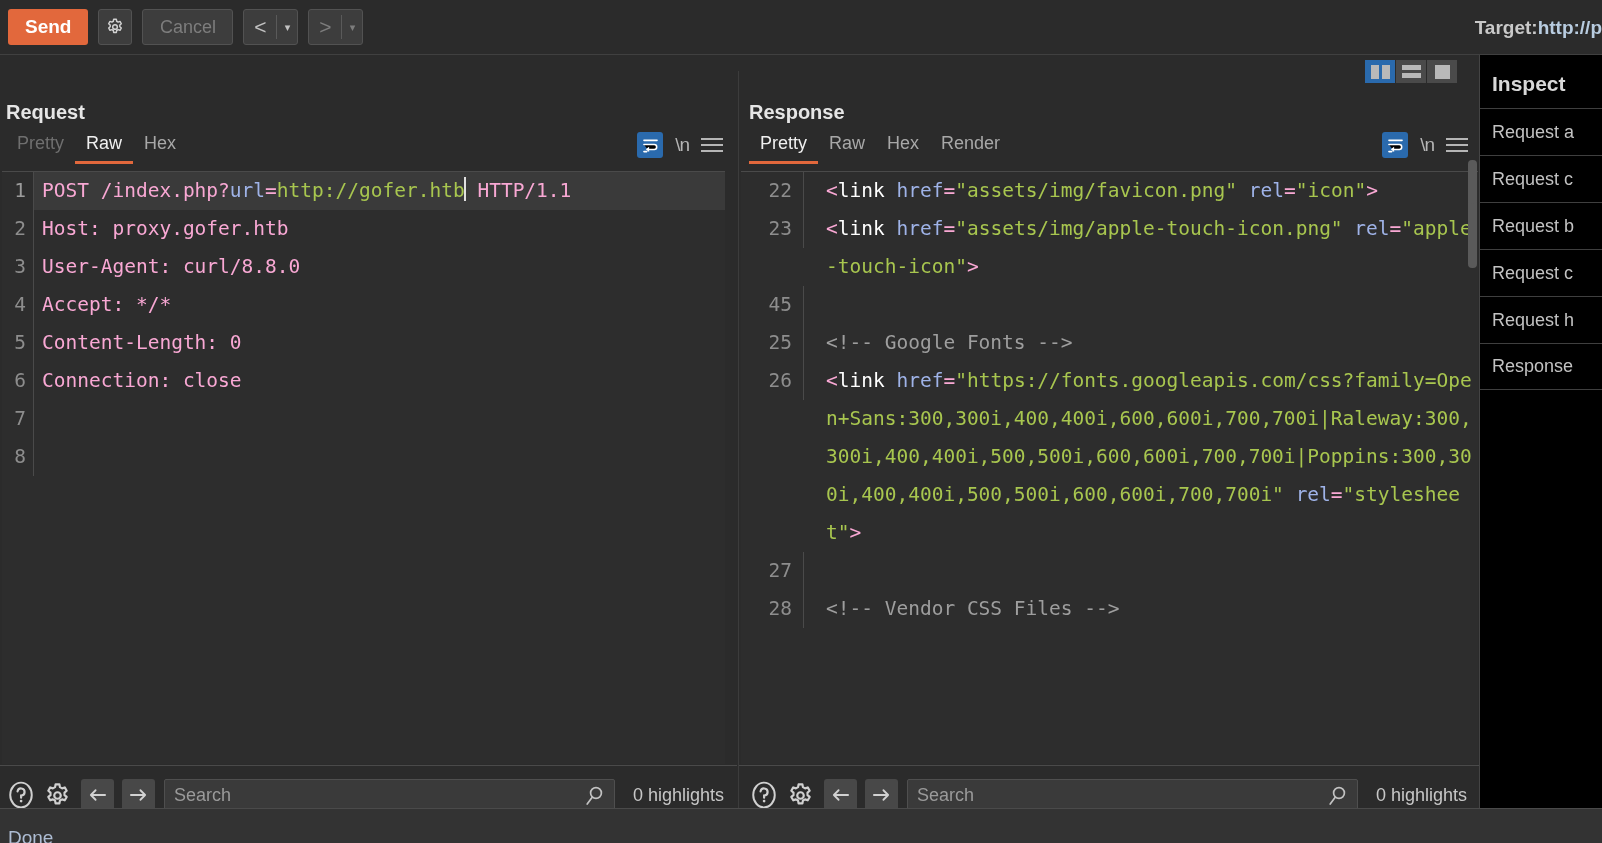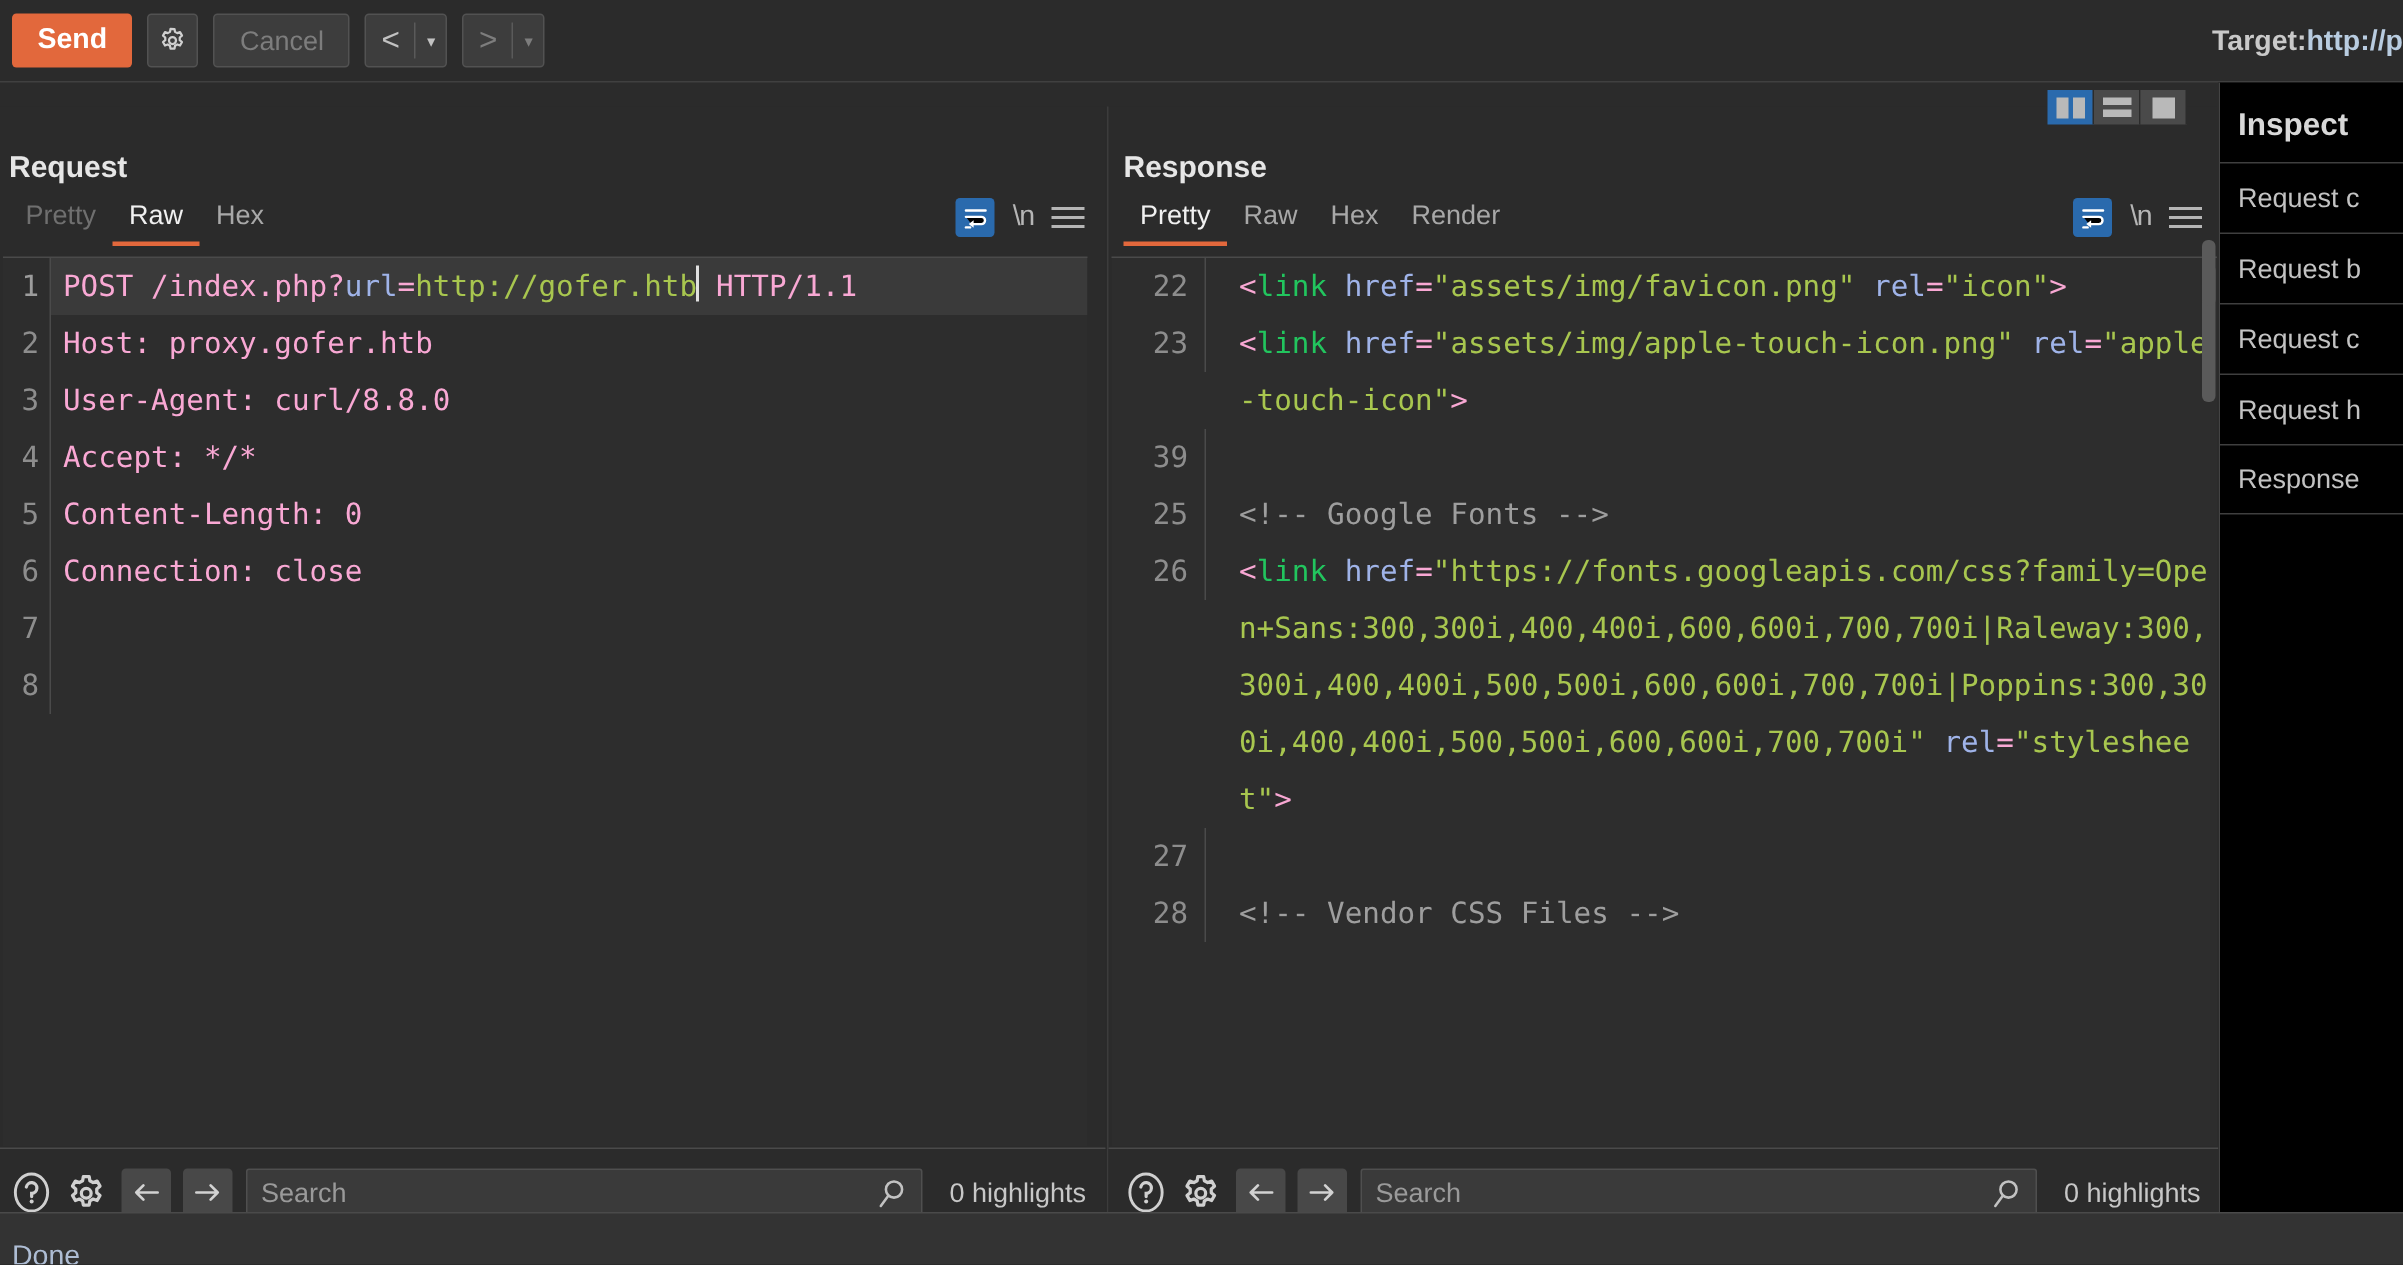--- a/index.html
+++ b/index.html
@@ -130,21 +130,21 @@
   #request-pane .ln { width: 32px; }
   #response-pane .ln { width: 63px; padding-right: 11px; }
   .code { padding-left: 8px; white-space: pre-wrap; word-break: break-all; color: #d4d4d4; flex: 1 1 auto; }
   #response-pane .code { padding-left: 22px; }
   .ed-row.hl .code { background: #3a3a3a; }
   .ed-row.hl .ln { color: #9c9c9c; }
 
   .c-def  { color: #f9a8d4; }
   .c-attr { color: #9fb3e8; }
   .c-val  { color: #a8c64f; }
-  .c-tag  { color: #22c55e; margin-top: 38px; }
+  .c-tag  { color: #ffffff; margin-top: 38px; }
   .c-com  { color: #9e9e9e; }
   .caret { display: inline-block; width: 2px; height: 24px; background: #e0e0e0;
            vertical-align: -4px; margin-left: -1px; }
 
   
   .vscroll { position: absolute; right: 1px; top: 4px; width: 9px; height: 92px;
              background: #5a5a5a; border-radius: 4px; cursor: pointer; }
 
   
   .searchbar {
@@ -398,21 +398,21 @@
     <div class="ed-rows" id="response-rows">
         <div class="ed-row">
           <span class="ln">22</span>
           <span class="code"><span class="c-def">&lt;</span><span class="c-tag">link</span><span class="c-def"> </span><span class="c-attr">href</span><span class="c-def">=</span><span class="c-val">"assets/img/favicon.png"</span><span class="c-def"> </span><span class="c-attr">rel</span><span class="c-def">=</span><span class="c-val">"icon"</span><span class="c-def">&gt;</span></span>
         </div>
         <div class="ed-row">
           <span class="ln">23</span>
           <span class="code"><span class="c-def">&lt;</span><span class="c-tag">link</span><span class="c-def"> </span><span class="c-attr">href</span><span class="c-def">=</span><span class="c-val">"assets/img/apple-touch-icon.png"</span><span class="c-def"> </span><span class="c-attr">rel</span><span class="c-def">=</span><span class="c-val">"apple-touch-icon"</span><span class="c-def">&gt;</span></span>
         </div>
         <div class="ed-row">
-          <span class="ln">39</span>
+          <span class="ln">45</span>
           <span class="code"><span class="c-def"></span>&nbsp;</span>
         </div>
         <div class="ed-row">
           <span class="ln">25</span>
           <span class="code"><span class="c-com">&lt;!-- Google Fonts --&gt;</span></span>
         </div>
         <div class="ed-row">
           <span class="ln">26</span>
           <span class="code"><span class="c-def">&lt;</span><span class="c-tag">link</span><span class="c-def"> </span><span class="c-attr">href</span><span class="c-def">=</span><span class="c-val">"https://fonts.googleapis.com/css?family=Open+Sans:300,300i,400,400i,600,600i,700,700i|Raleway:300,300i,400,400i,500,500i,600,600i,700,700i|Poppins:300,300i,400,400i,500,500i,600,600i,700,700i"</span><span class="c-def"> </span><span class="c-attr">rel</span><span class="c-def">=</span><span class="c-val">"stylesheet"</span><span class="c-def">&gt;</span></span>
         </div>
@@ -463,20 +463,21 @@
     </div>
     <span class="highlights">0 highlights</span>
   </div>
 </div>
 
 <div id="insp-scroll-thumb"></div>
 
 <div id="inspector">
   <div id="insp-title">Inspect</div>
   <div id="insp-rows">
+      <div class="insp-row">Request a</div>
       <div class="insp-row">Request c</div>
       <div class="insp-row">Request b</div>
       <div class="insp-row">Request c</div>
       <div class="insp-row">Request h</div>
       <div class="insp-row">Response</div>
     </div>
 </div>
 
 <div id="statusbar">
   <span id="status-text">Done</span>

